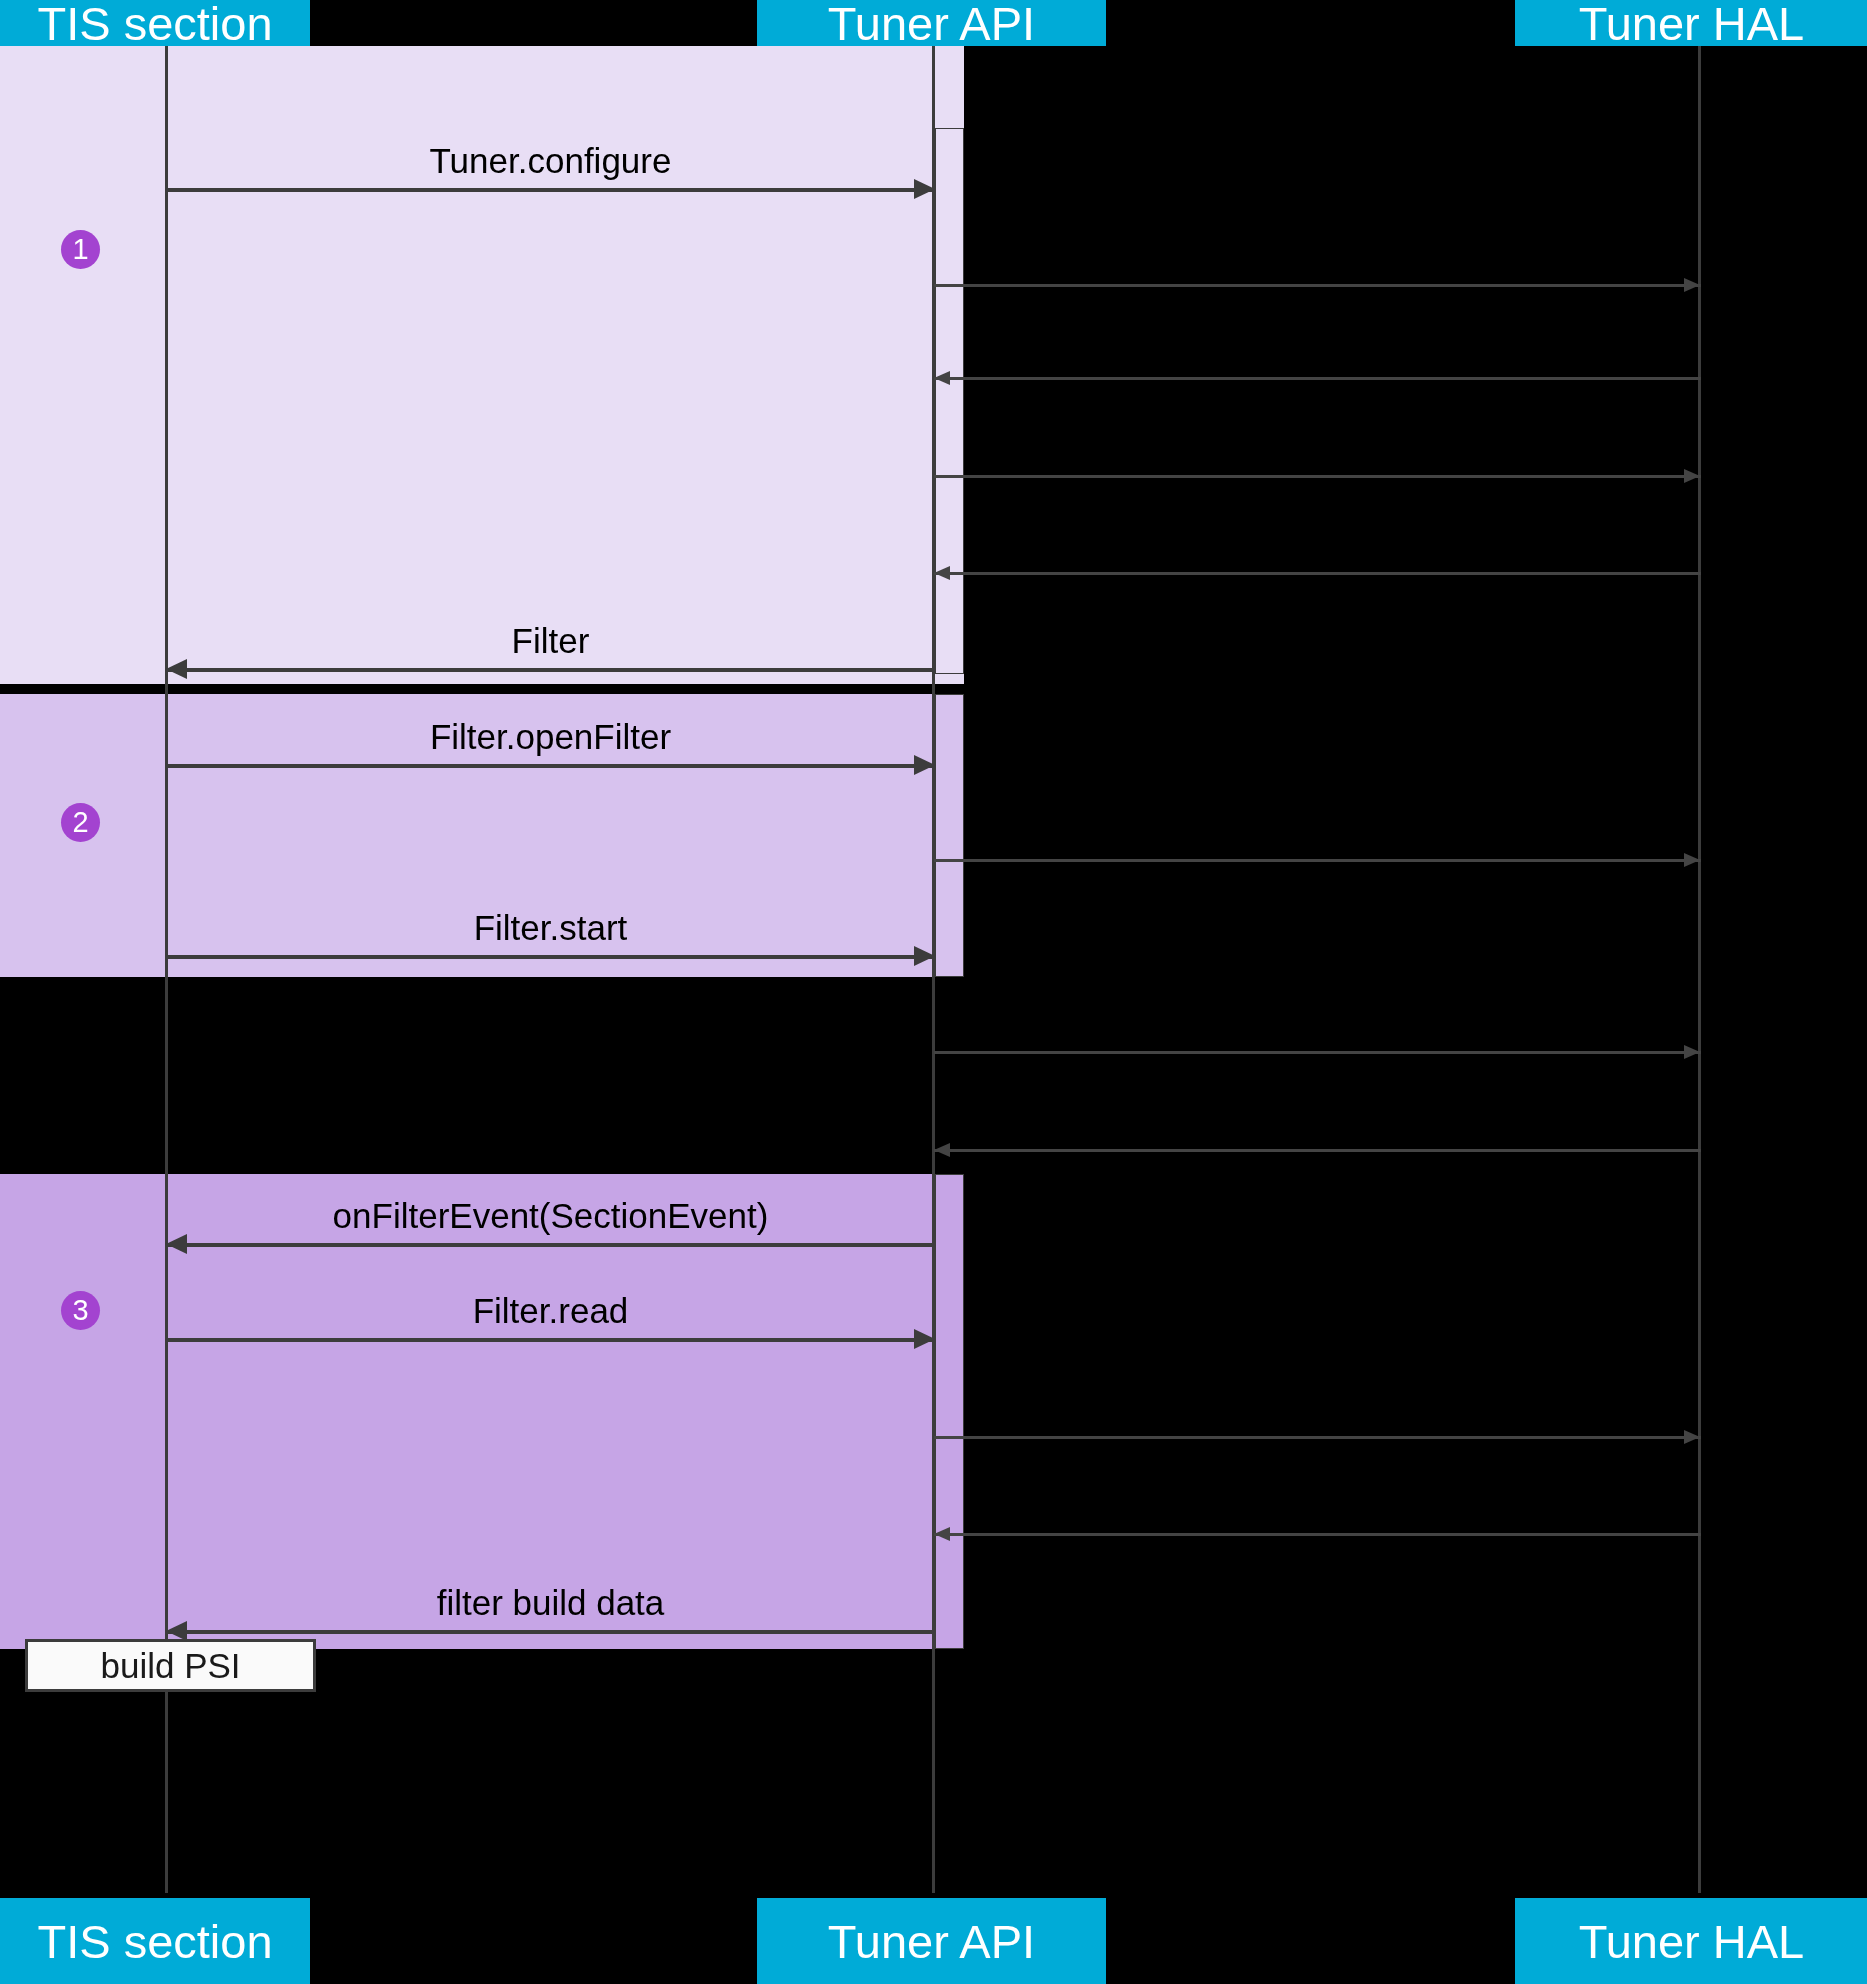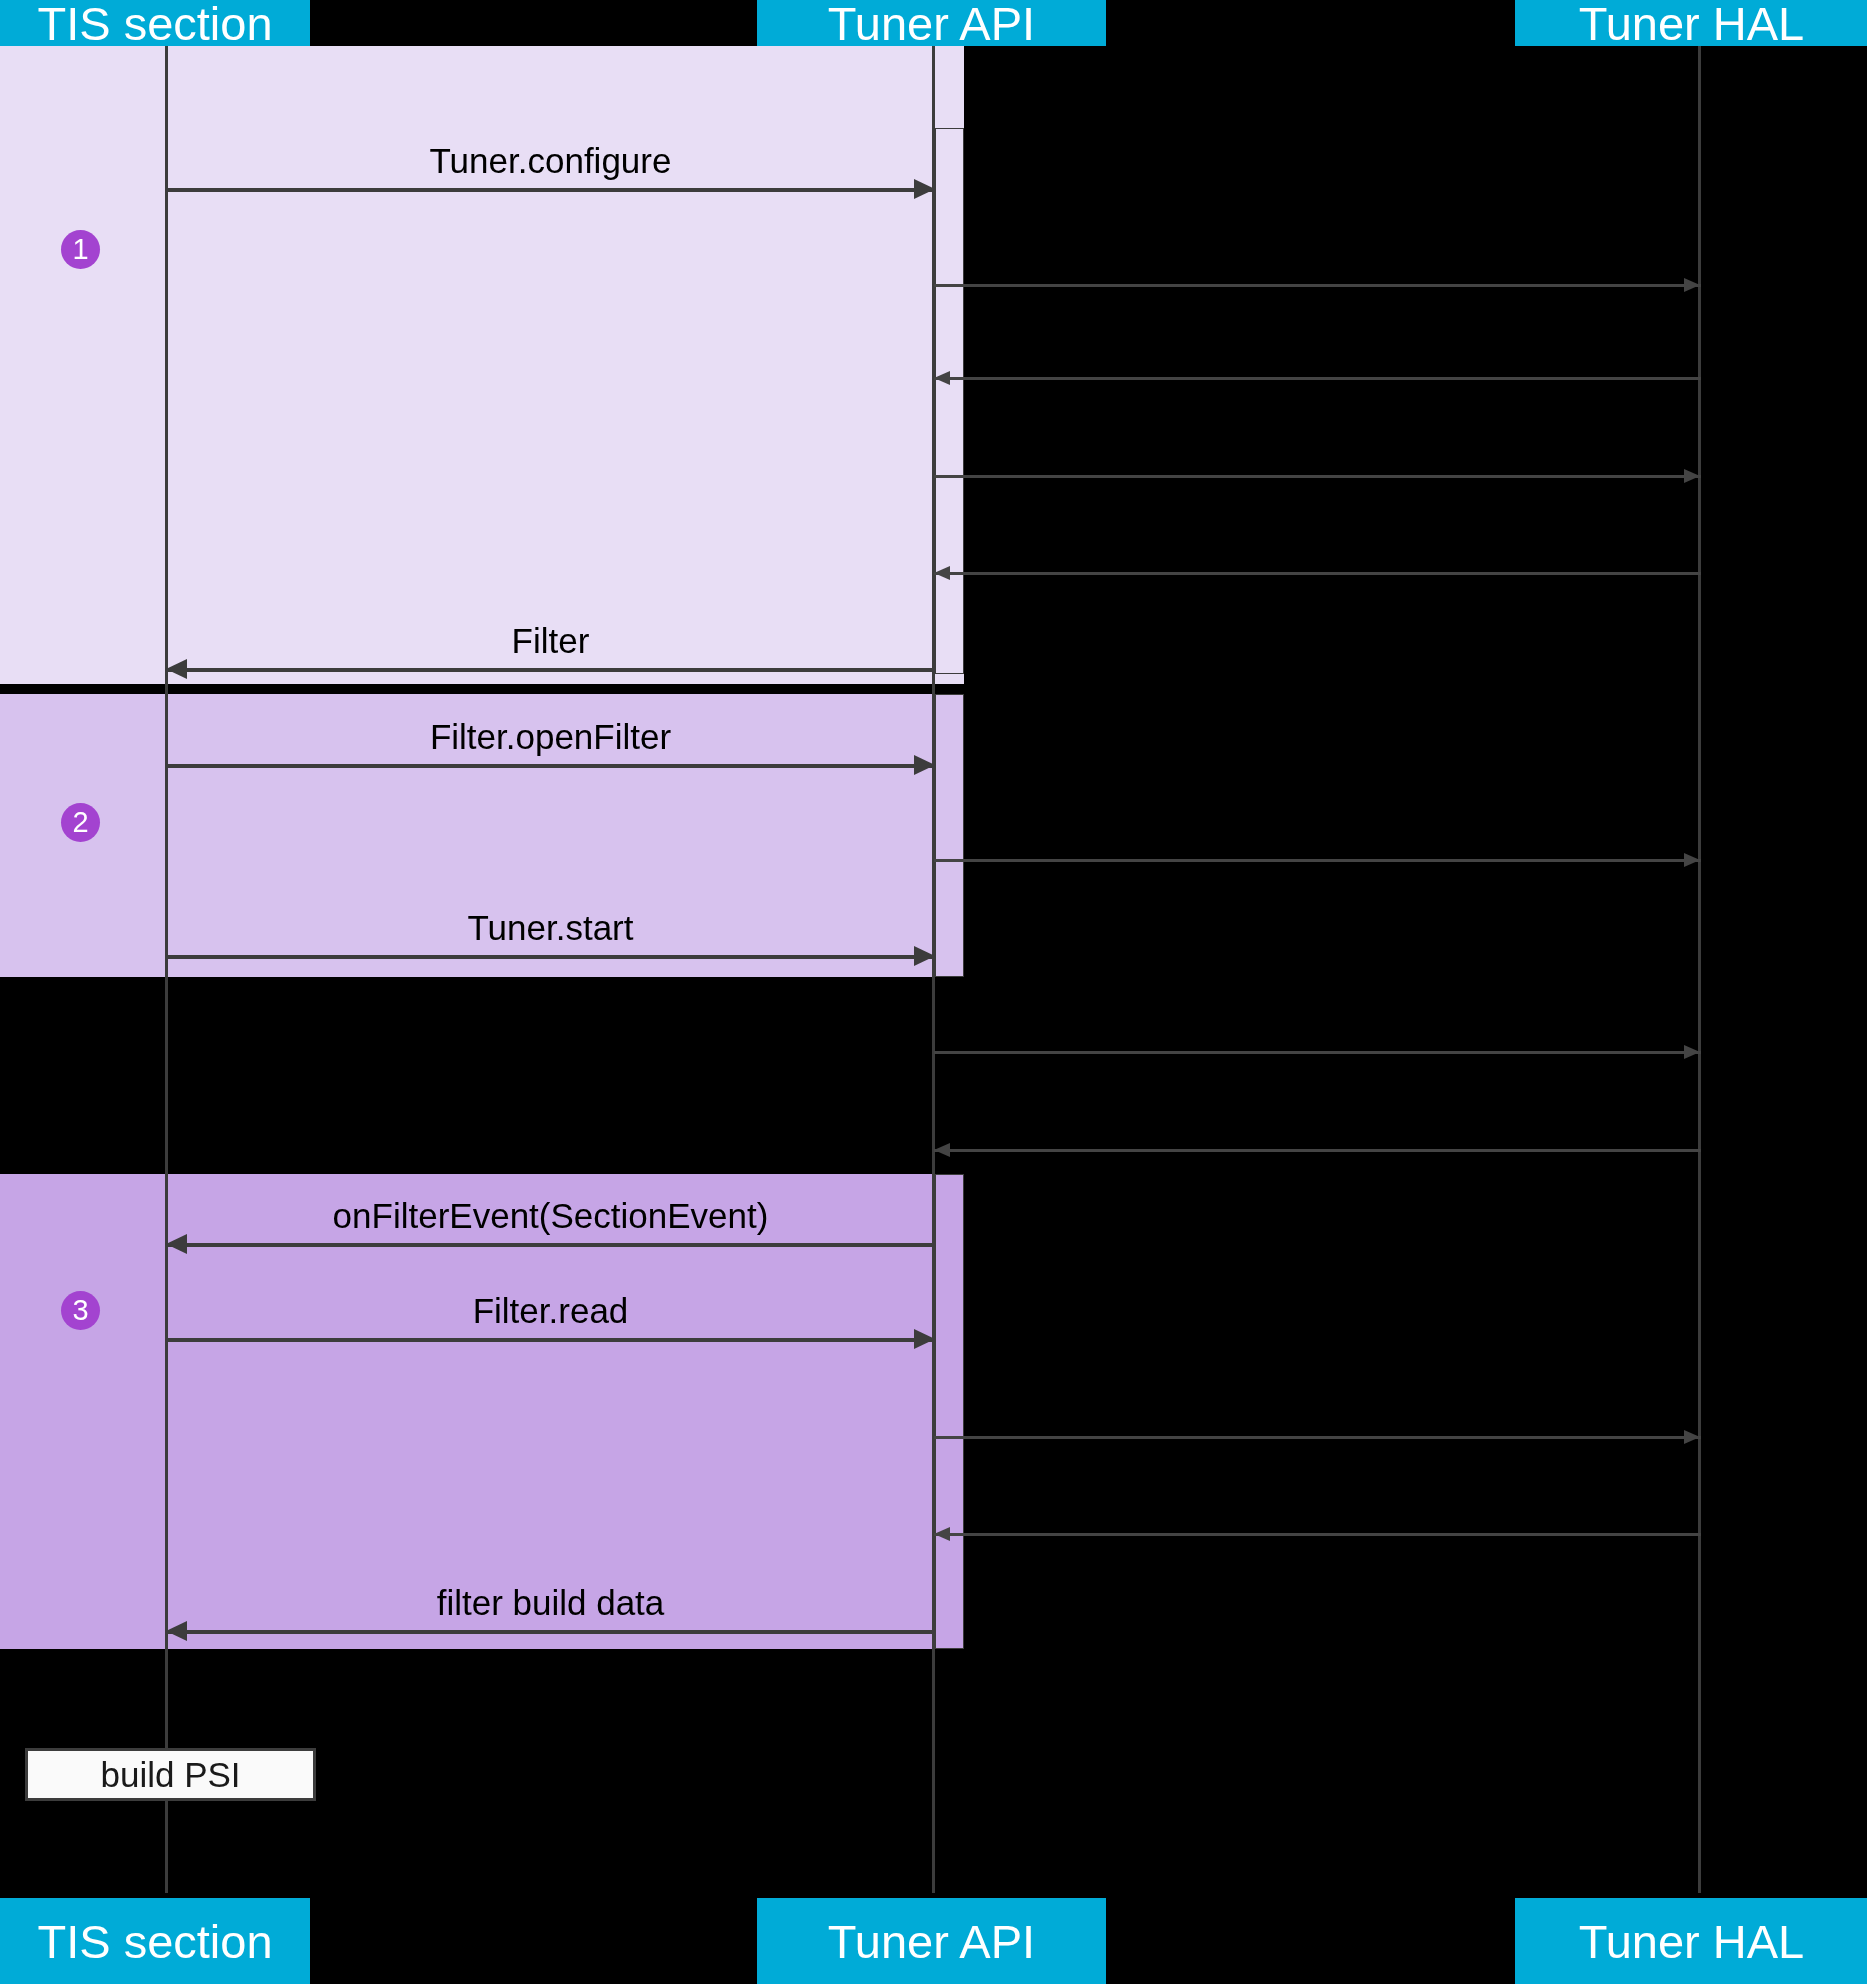--- a/index.html
+++ b/index.html
@@ -204,21 +204,21 @@
   </div>
 
   <div class="msg" style="left:934px; top:859px; width:767px;">
     <div class="shaft thin" style="width:767px;"></div>
     <div class="head right small" style="left:750px;"></div>
   </div>
 
   <div class="msg" style="left:166px; top:955px; width:769px;">
     <div class="shaft" style="width:769px;"></div>
     <div class="head right" style="left:748px;"></div>
-    <div class="label">Tuner.start</div>
+    <div class="label">Filter.start</div>
   </div>
 
   <div class="msg" style="left:934px; top:1051px; width:767px;">
     <div class="shaft thin" style="width:767px;"></div>
     <div class="head right small" style="left:750px;"></div>
   </div>
 
   <div class="msg" style="left:934px; top:1149px; width:767px;">
     <div class="shaft thin" style="width:767px;"></div>
     <div class="head left small" style="left:0px;"></div>
@@ -245,21 +245,21 @@
     <div class="shaft thin" style="width:767px;"></div>
     <div class="head left small" style="left:0px;"></div>
   </div>
 
   <div class="msg" style="left:166px; top:1630px; width:769px;">
     <div class="shaft" style="width:769px;"></div>
     <div class="head left" style="left:0px;"></div>
     <div class="label">filter build data</div>
   </div>
 
-  <div class="note" style="left:25px; top:1748px; width:291px; height:53px;">build PSI</div>
+  <div class="note" style="left:25px; top:1639px; width:291px; height:53px;">build PSI</div>
 
   <div class="participant" style="left:0px; top:0px; width:310px; height:46px;">TIS section</div>
   <div class="participant" style="left:757px; top:0px; width:349px; height:46px;">Tuner API</div>
   <div class="participant" style="left:1515px; top:0px; width:353px; height:46px;">Tuner HAL</div>
 
   <div class="participant" style="left:0px; top:1898px; width:310px; height:87px;">TIS section</div>
   <div class="participant" style="left:757px; top:1898px; width:349px; height:87px;">Tuner API</div>
   <div class="participant" style="left:1515px; top:1898px; width:353px; height:87px;">Tuner HAL</div>
 
 </div>

